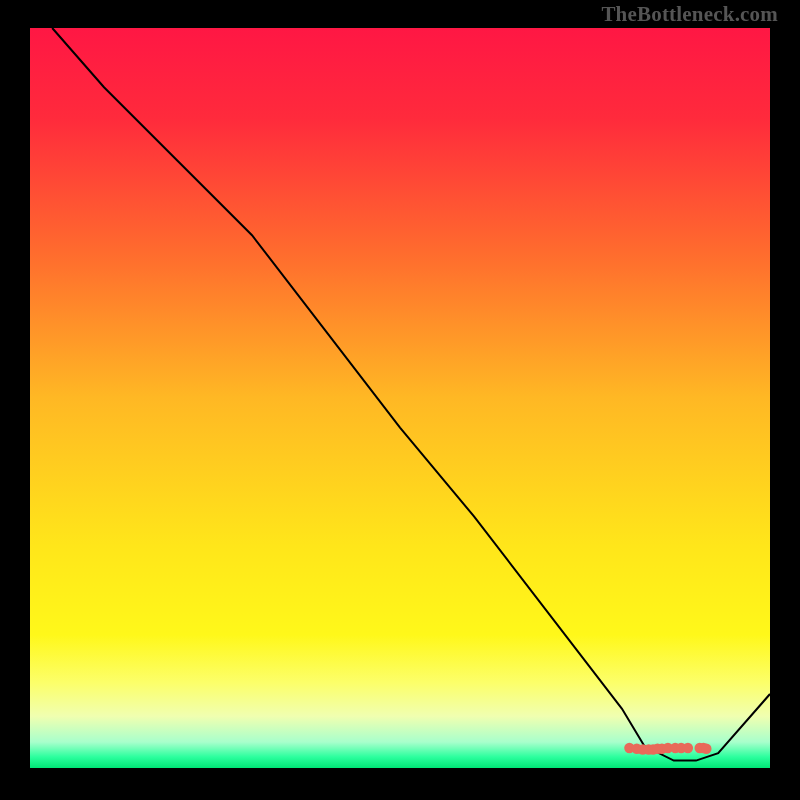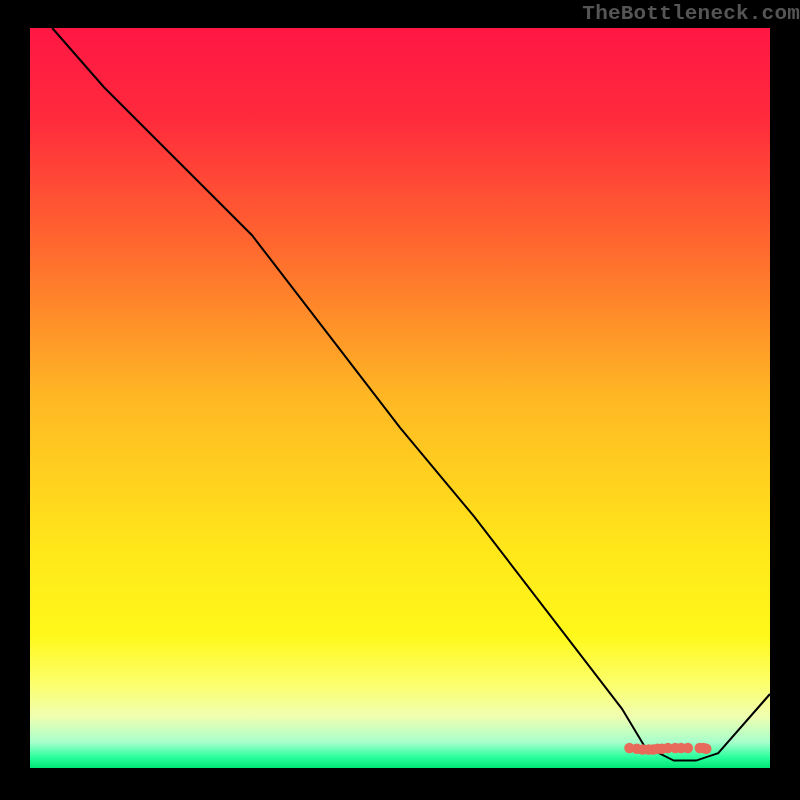--- a/index.html
+++ b/index.html
@@ -12,26 +12,26 @@
     font-family: Arial, Helvetica, sans-serif;
   }
   .frame {
     position: relative;
     width: 800px;
     height: 800px;
   }
   .watermark {
     position: absolute;
     top: 2px;
-    right: 0;
+    right: 22px;
     color: #555;
     font-size: 21px;
     font-weight: 600;
     letter-spacing: 0.2px;
-    font-family: Liberation Mono, monospace;
+    font-family: Liberation Serif, serif;
   }
   .plot-area {
     position: absolute;
     left: 30px;
     top: 28px;
     width: 740px;
     height: 740px;
   }
   .bg-gradient {
     position: absolute;

